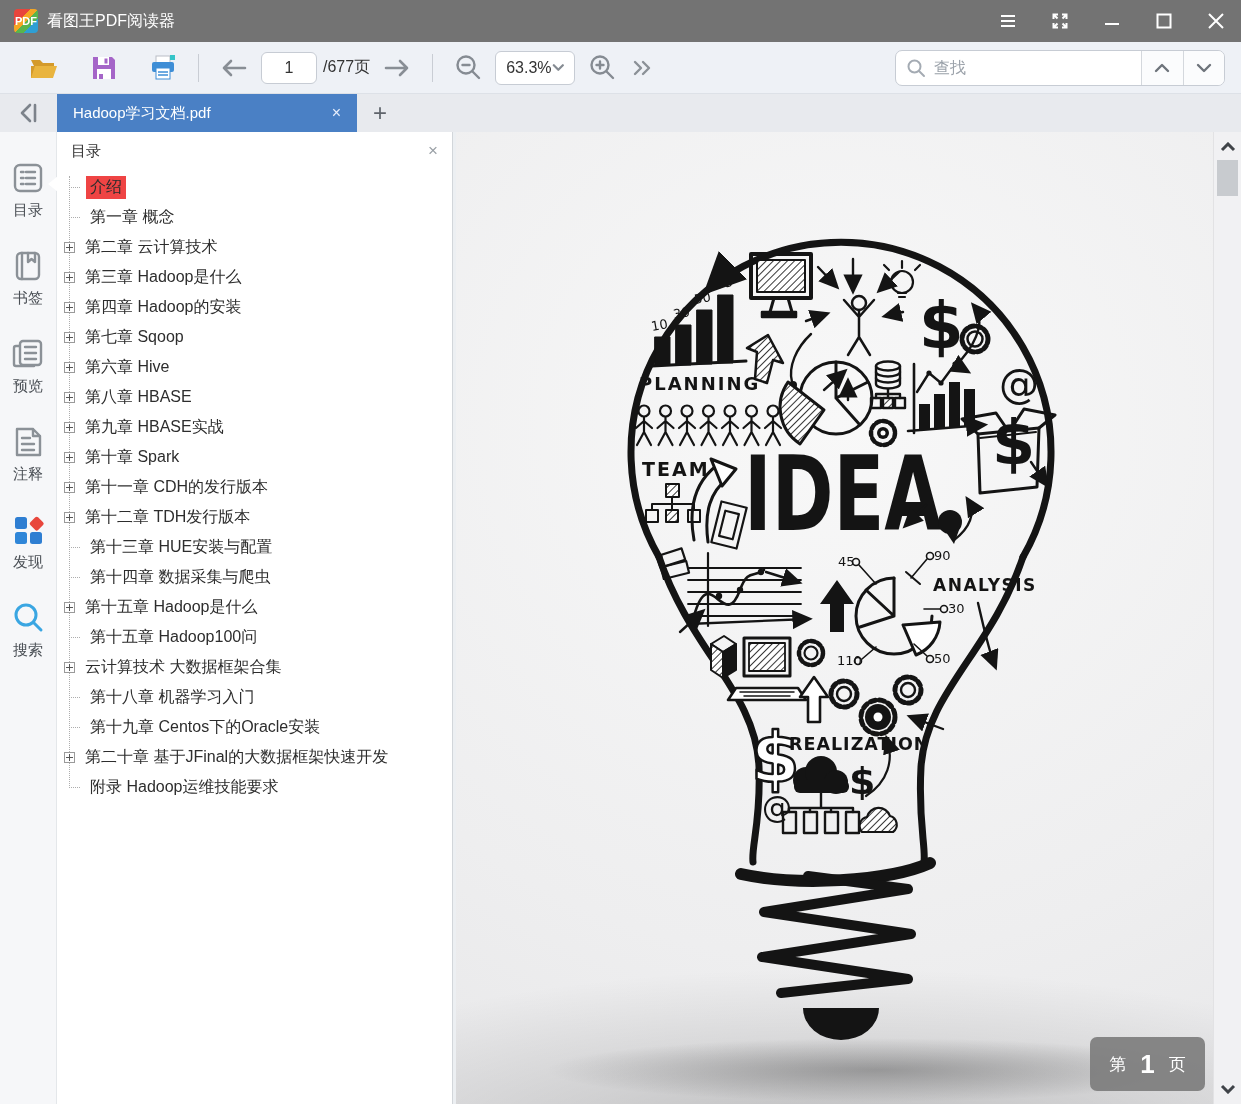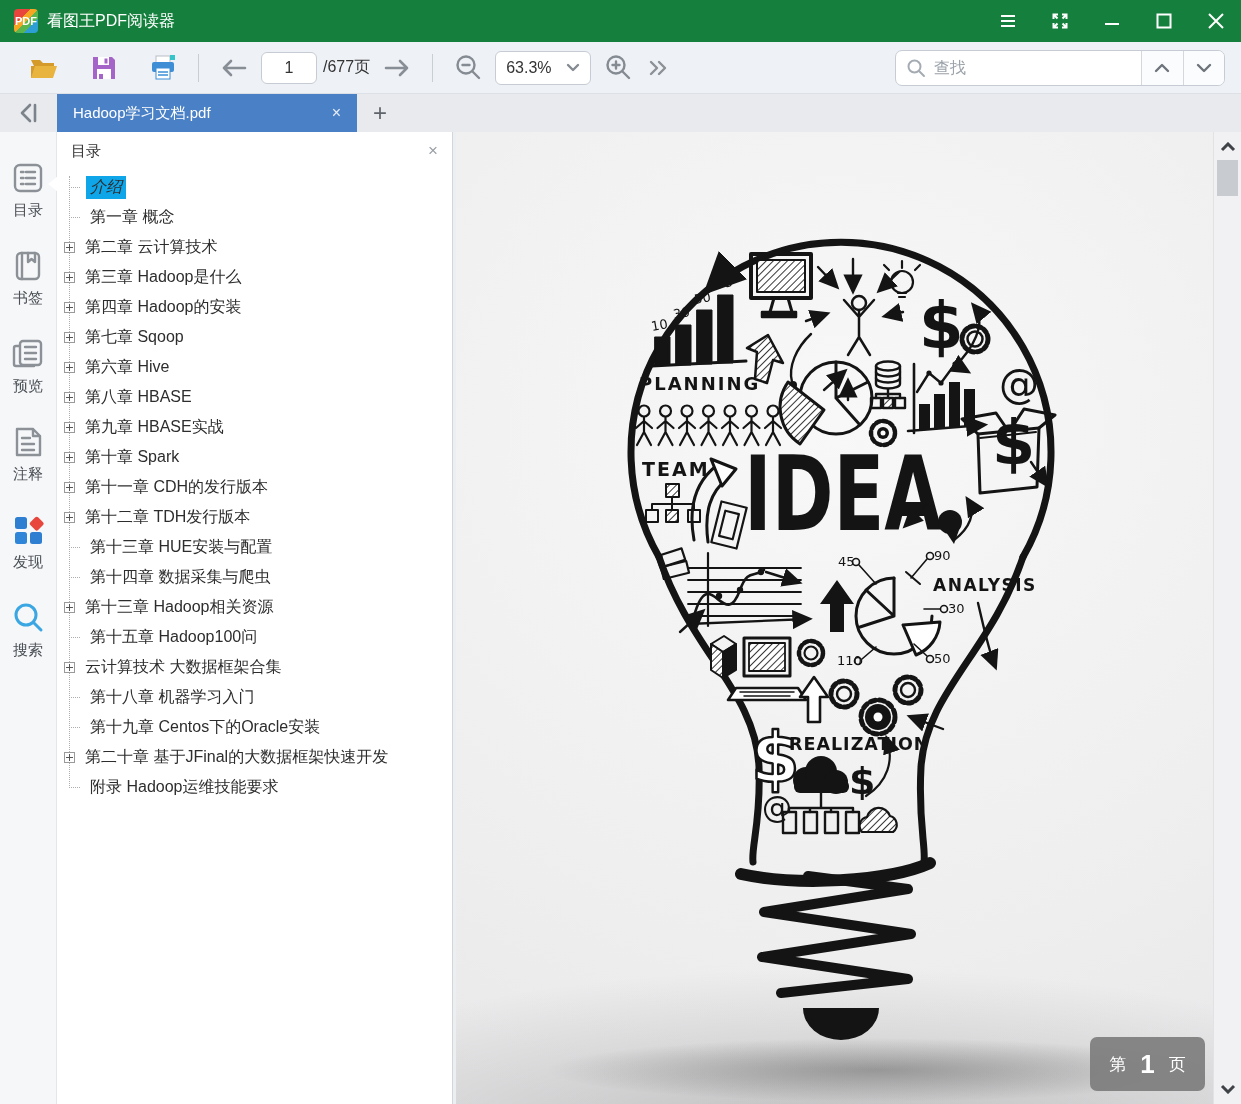--- a/index.html
+++ b/index.html
@@ -2,40 +2,40 @@
 <html><head>
 <meta charset="utf-8">
 <style>
   * { margin:0; padding:0; box-sizing:border-box; }
   html,body { width:1241px; height:1104px; overflow:hidden;
     font-family:"Liberation Sans","DejaVu Sans",sans-serif; }
   .window { position:relative; width:1241px; height:1104px; background:#eceff2; }
 
   
   .titlebar { position:absolute; left:0; top:0; width:100%; height:42px;
-    background:#15803d; display:flex; align-items:center; padding:16px 14px; }
+    background:#737373; display:flex; align-items:center; padding:16px 14px; }
   .app-logo { width:24px; height:24px; border-radius:4px; margin-right:9px;
     background:linear-gradient(135deg,#e8453c 0 34%,#f5a623 34% 52%,#59b54c 52% 70%,#2e9fd4 70% 100%);
     color:#fff; font-size:11px; font-weight:bold; display:flex; align-items:center; justify-content:center; }
   .app-title { color:#fff; font-size:16px; }
   .win-controls { margin-left:auto; display:flex; align-items:center; gap:30px; }
   .win-btn { width:22px; height:22px; display:flex; align-items:center; justify-content:center; cursor:pointer; }
   .win-btn svg { stroke:#fff; stroke-width:2; fill:none; }
 
   
   .toolbar { position:absolute; left:0; top:42px; width:100%; height:52px;
     background:#eef1f6; border-bottom:1px solid #dde1e7; display:flex; align-items:center; padding-left:28px; }
   .tool-btn { display:flex; align-items:center; justify-content:center; cursor:pointer; }
   .sep { width:1px; height:28px; background:#c9cdd4; margin:0 20px; }
   .page-box { width:56px; height:32px; background:#fff; border:1px solid #c7ccd4; border-radius:6px;
     margin:0 6px 0 12px; }
   .page-box input { width:100%; height:100%; border:none; outline:none; background:transparent;
     text-align:center; font-size:16px; color:#333; font-family:inherit; }
   .page-total { font-size:16px; color:#333; margin-right:12px; }
-  .zoom-box { width:96px; height:34px; background:#fff; border:1px solid #c7ccd4; border-radius:6px;
+  .zoom-box { width:80px; height:34px; background:#fff; border:1px solid #c7ccd4; border-radius:6px;
     display:flex; align-items:center; justify-content:space-between; padding:0 10px; margin:0 12px; cursor:pointer; }
   .zoom-box span { font-size:16px; color:#333; }
   .more-btn { margin-left:14px; }
   .search-group { margin-left:auto; margin-right:16px; width:330px; height:36px; background:#fff;
     border:1px solid #c7ccd4; border-radius:7px; display:flex; align-items:center; overflow:hidden; }
   .search-group input { flex:1; border:none; outline:none; font-size:16px; color:#444; padding-left:8px;
     font-family:Liberation Sans, sans-serif; background:transparent; }
   .search-group input::placeholder { color:#9aa1a9; }
   .search-icon-wrap { padding-left:10px; display:flex; }
   .find-btn { width:43px; height:100%; border-left:1px solid #d4d8dd; background:#fbfcfd;
@@ -72,21 +72,21 @@
   .toc-list { position:relative; padding-top:2px; }
   .toc-list::before { content:""; position:absolute; left:12px; top:6px; bottom:16px;
     border-left:1px dotted #adadad; }
   .toc-row { height:30px; display:flex; align-items:center; position:relative; cursor:pointer; }
   .expander { width:11px; height:11px; border:1px solid #9a9a9a; background:#fdfdfd; margin-left:7px;
     background-image:linear-gradient(#555,#555),linear-gradient(#555,#555);
     background-size:7px 1px,1px 7px; background-position:center center; background-repeat:no-repeat;
     flex:0 0 auto; cursor:pointer; }
   .stub { width:11px; border-top:1px dotted #adadad; margin-left:12px; flex:0 0 auto; }
   .toc-label { font-size:16px; color:#2d2d2d; margin-left:6px; padding:1px 4px; white-space:nowrap; }
-  .toc-label.selected { background:#0ea5e9;font-style:italic; }
+  .toc-label.selected { background:#ef4444; }
 
   
   .content { position:absolute; left:456px; top:0; width:757px; height:100%;
     background:
       radial-gradient(900px 250px at 50% 104%, rgba(0,0,0,0.20), rgba(0,0,0,0) 70%),
       radial-gradient(ellipse 140% 100% at 50% 30%, #f8f8f8 0%, #eeeeef 55%, #e3e3e5 100%);
     overflow:hidden; }
   .content svg.doodle { position:absolute; left:0; top:0; }
   .page-indicator { position:absolute; right:8px; bottom:13px; width:115px; height:54px;
     background:rgba(125,125,125,0.92); border-radius:7px; display:flex; align-items:center;
@@ -363,21 +363,21 @@
         <span class="toc-label">第十三章 HUE安装与配置</span>
       </div>
           <div class="toc-row">
 
         <span class="stub" style="display: inline-block;"></span>
         <span class="toc-label">第十四章 数据采集与爬虫</span>
       </div>
           <div class="toc-row">
         <span class="expander" style="display: inline-block;"></span>
 
-        <span class="toc-label">第十三章 Hadoop相关资源</span>
+        <span class="toc-label">第十五章 Hadoop是什么</span>
       </div>
           <div class="toc-row">
 
         <span class="stub" style="display: inline-block;"></span>
         <span class="toc-label">第十五章 Hadoop100问</span>
       </div>
           <div class="toc-row">
         <span class="expander" style="display: inline-block;"></span>
 
         <span class="toc-label">云计算技术 大数据框架合集</span>

